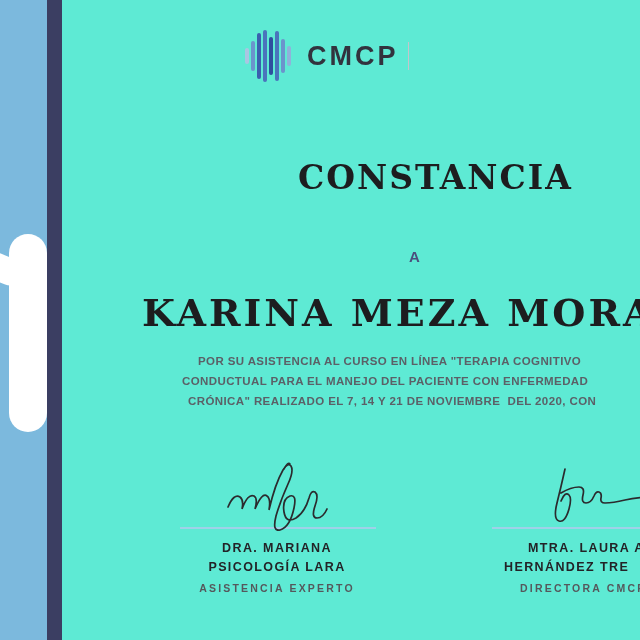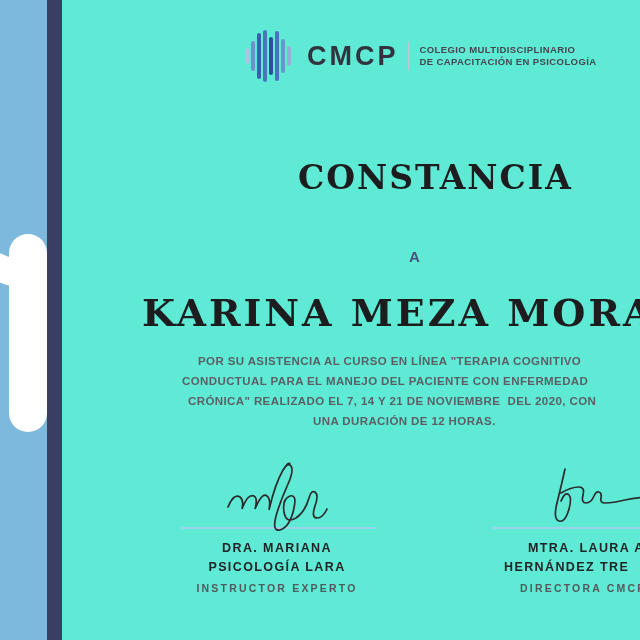--- a/index.html
+++ b/index.html
@@ -71,45 +71,40 @@
         <line x1="16" y1="5" x2="16" y2="47" stroke="#3b5fae" stroke-width="4"></line>
         <line x1="22" y1="2" x2="22" y2="50" stroke="#4a74bc" stroke-width="4"></line>
         <line x1="28" y1="9" x2="28" y2="43" stroke="#2e4f9e" stroke-width="4"></line>
         <line x1="34" y1="3" x2="34" y2="49" stroke="#4a74bc" stroke-width="4"></line>
         <line x1="40" y1="11" x2="40" y2="41" stroke="#6b94cc" stroke-width="4"></line>
         <line x1="46" y1="18" x2="46" y2="34" stroke="#8fb2da" stroke-width="4"></line>
       </g>
     </svg>
     <div class="logo-acronym">CMCP</div>
     <div class="logo-divider"></div>
-    <div class="logo-org">
-      <div>COLEGIO MULTIDISCIPLINARIO</div>
-      <div>DE CAPACITACIÓN EN PSICOLOGÍA</div>
-    </div>
   </header>
 
   <h1 class="title">CONSTANCIA</h1>
   <div class="prep">A</div>
   <div class="recipient">KARINA MEZA MORAL</div>
 
   <div class="body-line" style="left:198px;top:355px;">POR SU ASISTENCIA AL CURSO EN LÍNEA "TERAPIA COGNITIVO</div>
   <div class="body-line" style="left:182px;top:375px;">CONDUCTUAL PARA EL MANEJO DEL PACIENTE CON ENFERMEDAD</div>
   <div class="body-line" style="left:188px;top:395px;">CRÓNICA" REALIZADO EL 7, 14 Y 21 DE NOVIEMBRE  DEL 2020, CON</div>
-  <div class="body-line" style="left:313px;top:415px;">UNA DURACIÓN DE 12 HORAS.</div>
 
   <svg class="sig-svg" style="left:222px;top:455px;" width="118" height="76" viewBox="0 0 118 76">
     <path d="M6,52 q6,-14 12,-10 q4,3 2,12 q6,-16 12,-13 q4,2 1,13 q7,-17 12,-13 q4,3 2,14
              q6,-26 14,-40 q5,-8 8,-4 q3,5 -3,18 q-8,18 -12,32 q-4,16 4,14 q10,-3 14,-22
              q3,-14 -4,-12 q-8,3 -6,16 q2,12 12,6 q9,-6 13,-20 q2,-8 6,-6 q4,3 0,14 q-4,12 2,12 q6,0 10,-9" fill="none" stroke="#2b2b2e" stroke-width="1.7" stroke-linecap="round"></path>
     <path d="M62,14 q4,-8 6,-5" fill="none" stroke="#2b2b2e" stroke-width="1.5" stroke-linecap="round"></path>
   </svg>
   <div class="sig-line" style="left:180px;top:527px;width:196px;"></div>
   <div class="sig-name center" style="left:277px;top:541px;">DRA. MARIANA</div>
   <div class="sig-name center" style="left:277px;top:560px;">PSICOLOGÍA LARA</div>
-  <div class="sig-role center" style="left:277px;top:582px;">INSTRUCTOR EXPERTO</div>
+  <div class="sig-role center" style="left:277px;top:582px;">ASISTENCIA EXPERTO</div>
 
   <svg class="sig-svg" style="left:535px;top:465px;" width="120" height="66" viewBox="0 0 120 66">
     <path d="M30,4 q-4,18 -8,34 q-4,16 2,18 q6,2 10,-12 q3,-11 0,-14 q-4,-4 -8,6
              M26,28 q10,-6 18,-6 q6,0 4,8 q-2,8 3,8 q5,0 8,-7 q2,-5 5,-4 q3,1 2,6 q-1,5 4,5
              q8,0 20,-3 q12,-3 28,-3" fill="none" stroke="#2b2b2e" stroke-width="1.7" stroke-linecap="round"></path>
   </svg>
   <div class="sig-line" style="left:492px;top:527px;width:200px;"></div>
   <div class="sig-name" style="left:528px;top:541px;">MTRA. LAURA A</div>
   <div class="sig-name" style="left:504px;top:560px;">HERNÁNDEZ TRE</div>
   <div class="sig-role" style="left:520px;top:582px;">DIRECTORA CMCP</div>

